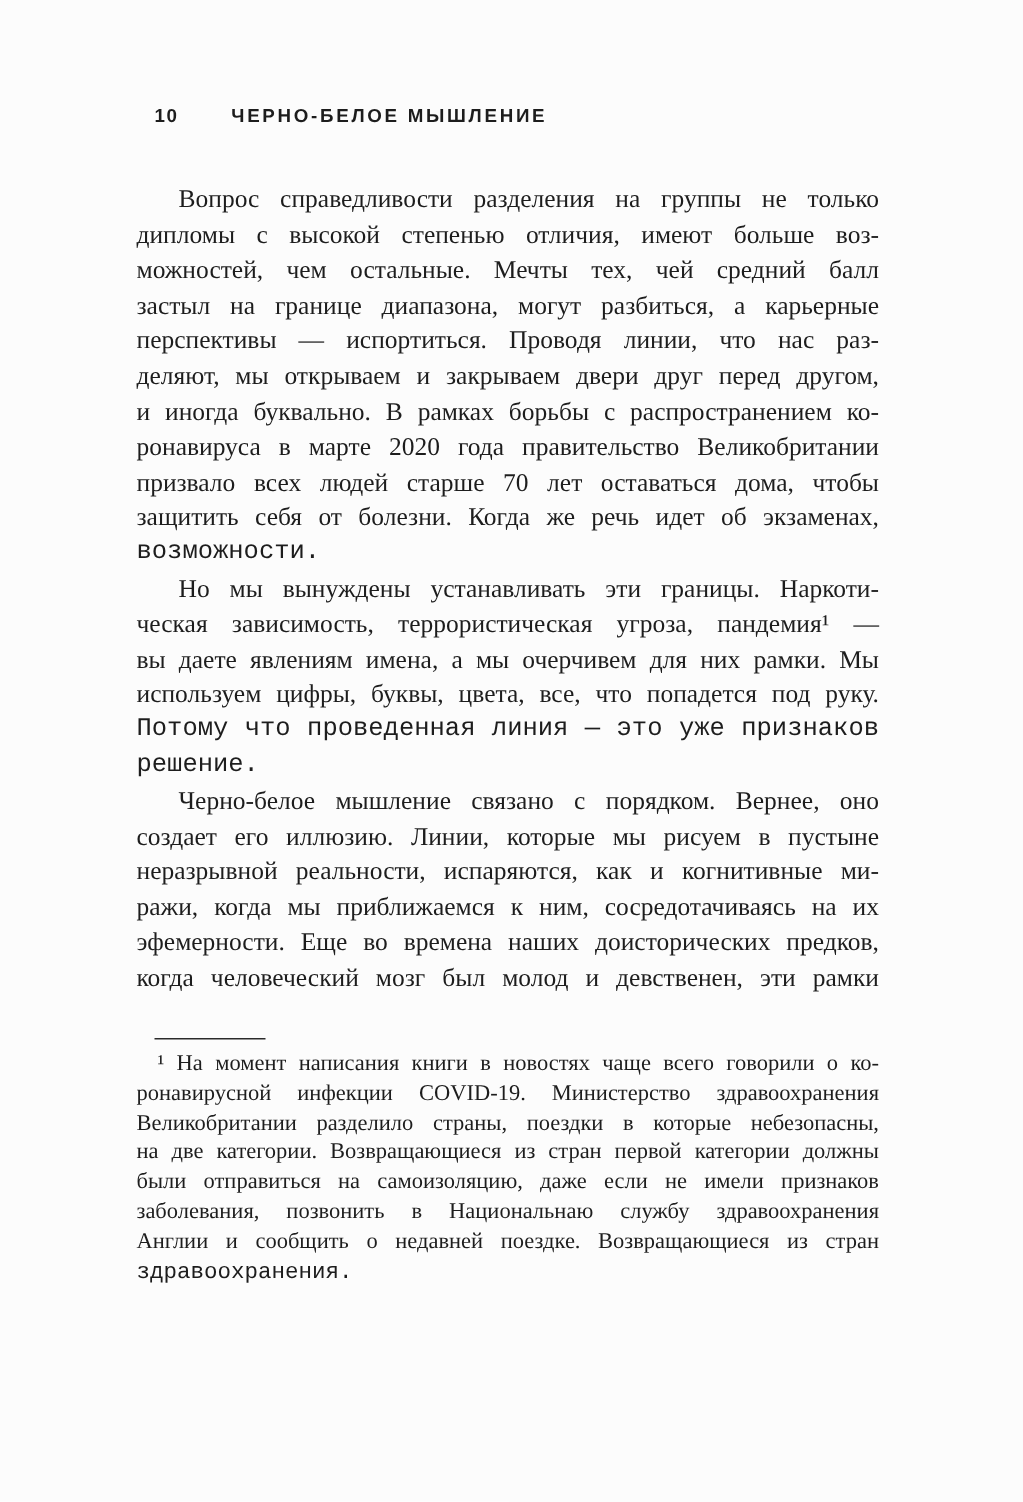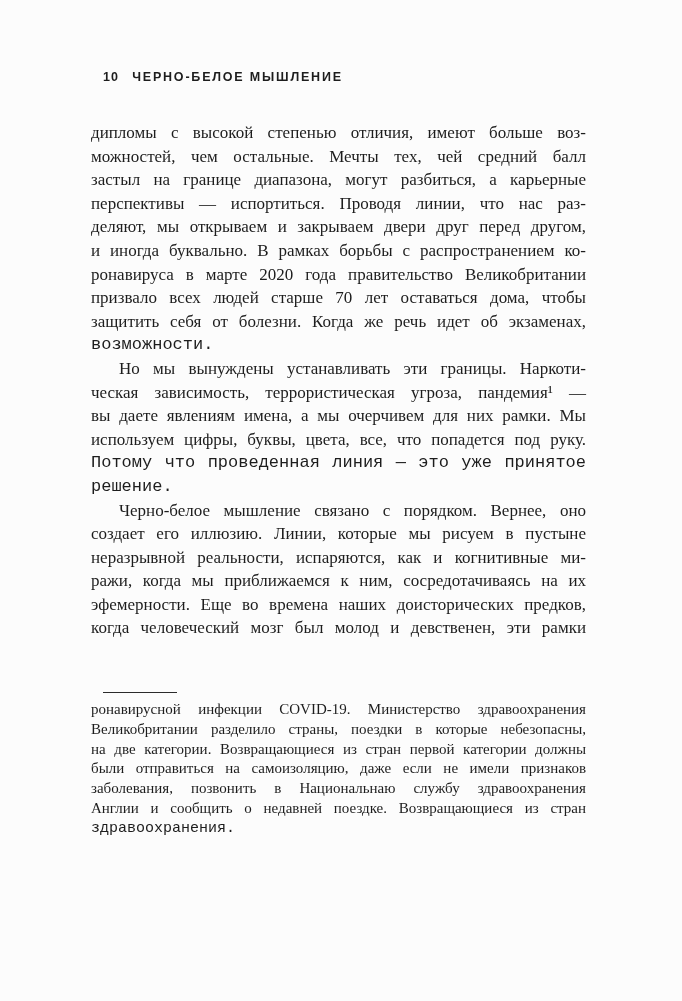--- a/index.html
+++ b/index.html
@@ -20,21 +20,21 @@
     top: 70px;
     font-family: "Liberation Sans", sans-serif;
     font-weight: bold;
     font-size: 12.5px;
     letter-spacing: 1.8px;
     color: var(--text, #1d1d1d);
     white-space: nowrap;
   }
   .page-num {
     display: inline-block;
-    margin-right: 8px;
+    margin-right: 30px;
     letter-spacing: 1px;
   }
   .bodytext {
     position: absolute;
     left: 91px;
     top: 121px;
     width: 495px;
     font-family: "Liberation Serif", serif;
     font-size: 17px;
     line-height: 23.6px;
@@ -72,54 +72,56 @@
 <div class="page">
 
   <header class="runhead">
     <span class="page-num">10</span>
     <span>ЧЕРНО-БЕЛОЕ МЫШЛЕНИЕ</span>
   </header>
 
   <main class="bodytext">
 
     <div class="para">
+      <div class="line indent">Вопрос справедливости разделения на группы не только</div>
       <div class="line">дипломы с высокой степенью отличия, имеют больше воз-</div>
       <div class="line">можностей, чем остальные. Мечты тех, чей средний балл</div>
       <div class="line">застыл на границе диапазона, могут разбиться, а карьерные</div>
       <div class="line">перспективы — испортиться. Проводя линии, что нас раз-</div>
       <div class="line">деляют, мы открываем и закрываем двери друг перед другом,</div>
       <div class="line">и иногда буквально. В рамках борьбы с распространением ко-</div>
       <div class="line">ронавируса в марте 2020 года правительство Великобритании</div>
       <div class="line">призвало всех людей старше 70 лет оставаться дома, чтобы</div>
       <div class="line">защитить себя от болезни. Когда же речь идет об экзаменах,</div>
       <div class="line left-last">возможности.</div>
     </div>
 
     <div class="para">
       <div class="line indent">Но мы вынуждены устанавливать эти границы. Наркоти-</div>
       <div class="line">ческая зависимость, террористическая угроза, пандемия¹ —</div>
       <div class="line">вы даете явлениям имена, а мы очерчивем для них рамки. Мы</div>
       <div class="line">используем цифры, буквы, цвета, все, что попадется под руку.</div>
-      <div class="line left-last">Потому что проведенная линия — это уже принятое решение.</div>
+      <div class="line left-last">Потому что проведенная линия — это уже признаков решение.</div>
     </div>
 
     <div class="para">
       <div class="line indent">Черно-белое мышление связано с порядком. Вернее, оно</div>
       <div class="line">создает его иллюзию. Линии, которые мы рисуем в пустыне</div>
       <div class="line">неразрывной реальности, испаряются, как и когнитивные ми-</div>
       <div class="line">ражи, когда мы приближаемся к ним, сосредотачиваясь на их</div>
       <div class="line">эфемерности. Еще во времена наших доисторических предков,</div>
       <div class="line">когда человеческий мозг был молод и девственен, эти рамки</div>
     </div>
 
   </main>
 
   <div class="fn-sep"></div>
 
   <div class="footnote">
+    <div class="line indent-sm">¹ На момент написания книги в новостях чаще всего говорили о ко-</div>
     <div class="line">ронавирусной инфекции COVID-19. Министерство здравоохранения</div>
     <div class="line">Великобритании разделило страны, поездки в которые небезопасны,</div>
     <div class="line">на две категории. Возвращающиеся из стран первой категории должны</div>
     <div class="line">были отправиться на самоизоляцию, даже если не имели признаков</div>
     <div class="line">заболевания, позвонить в Национальнаю службу здравоохранения</div>
     <div class="line">Англии и сообщить о недавней поездке. Возвращающиеся из стран</div>
     <div class="line left-last">здравоохранения.</div>
   </div>
 
 </div>

